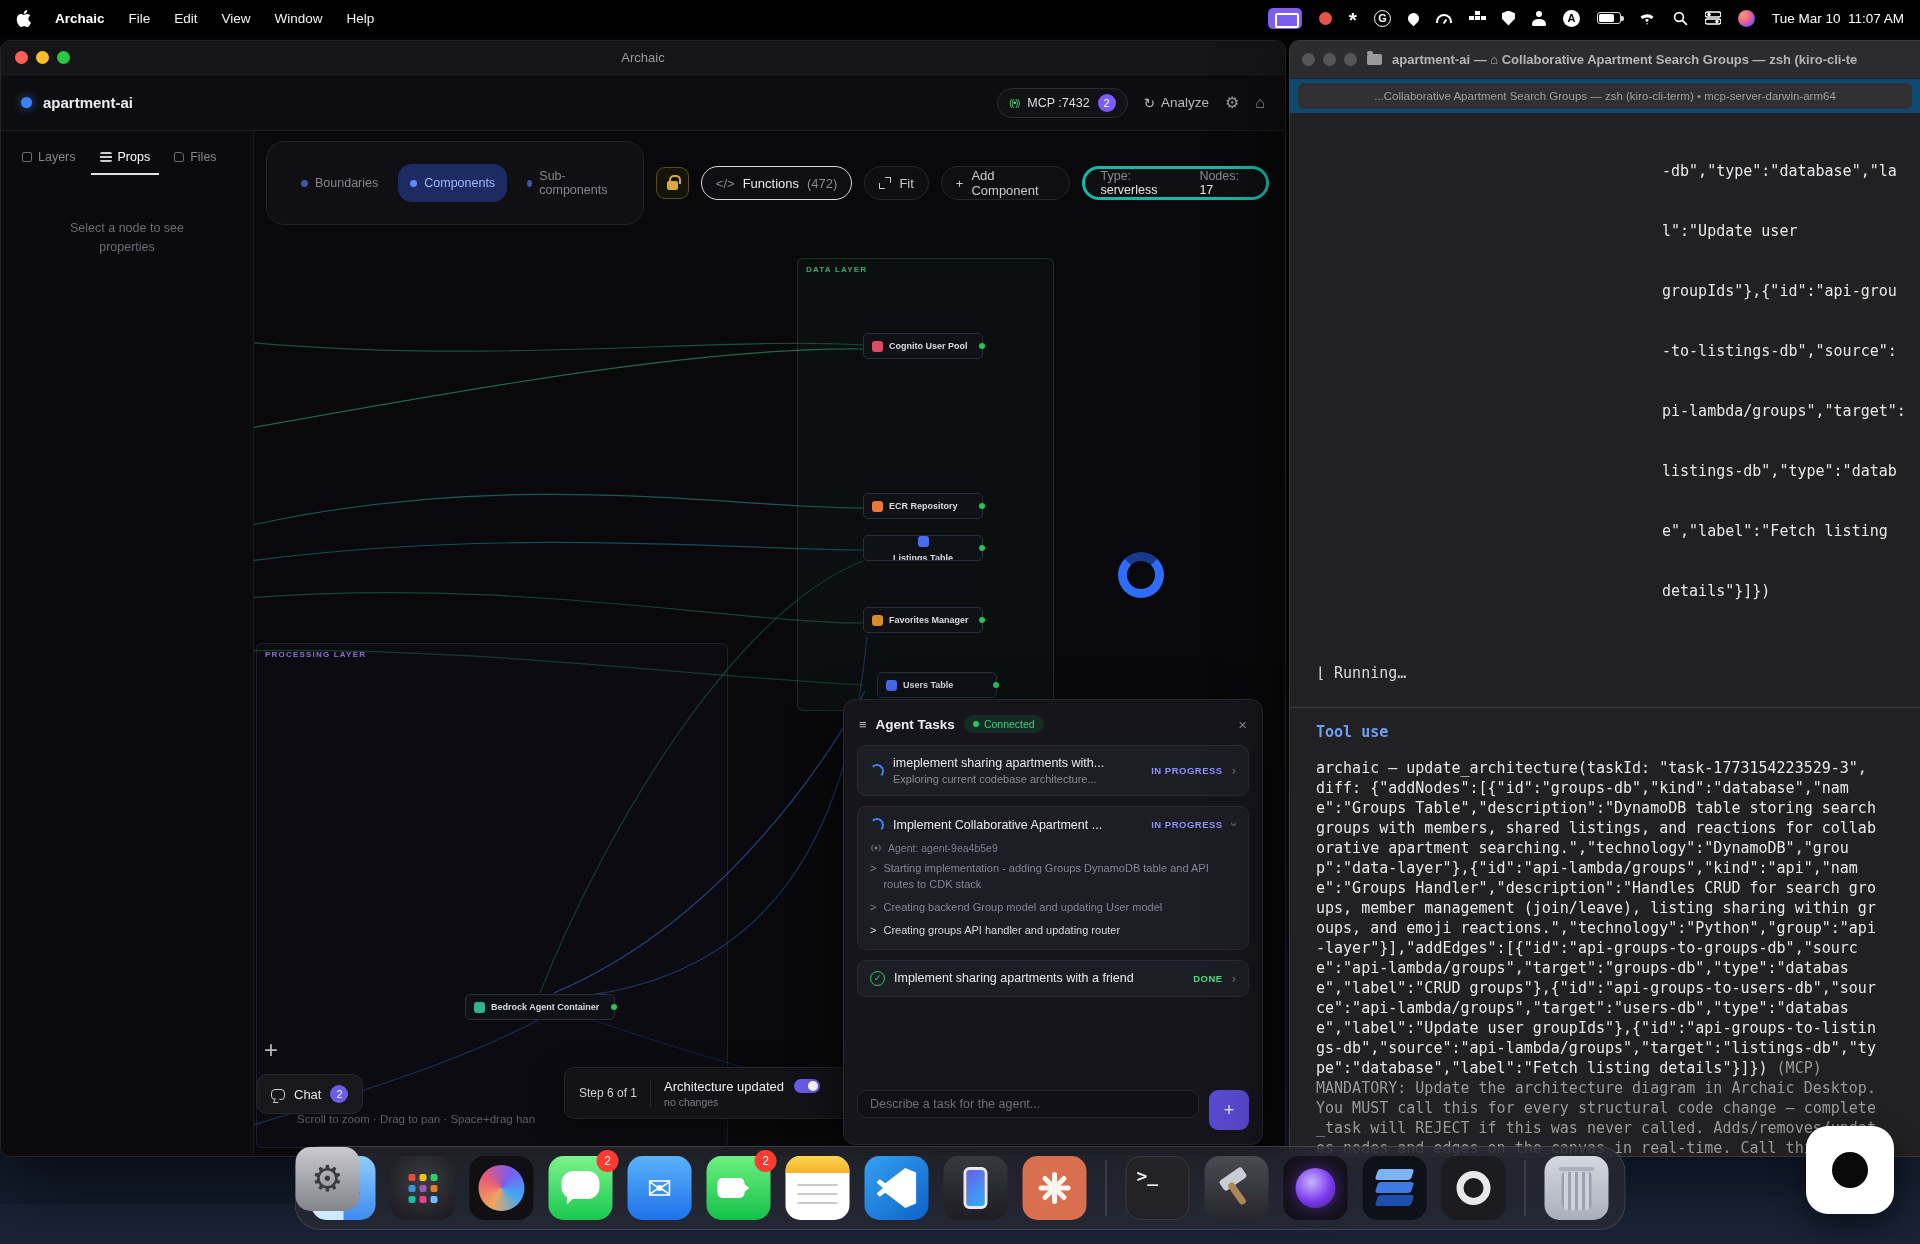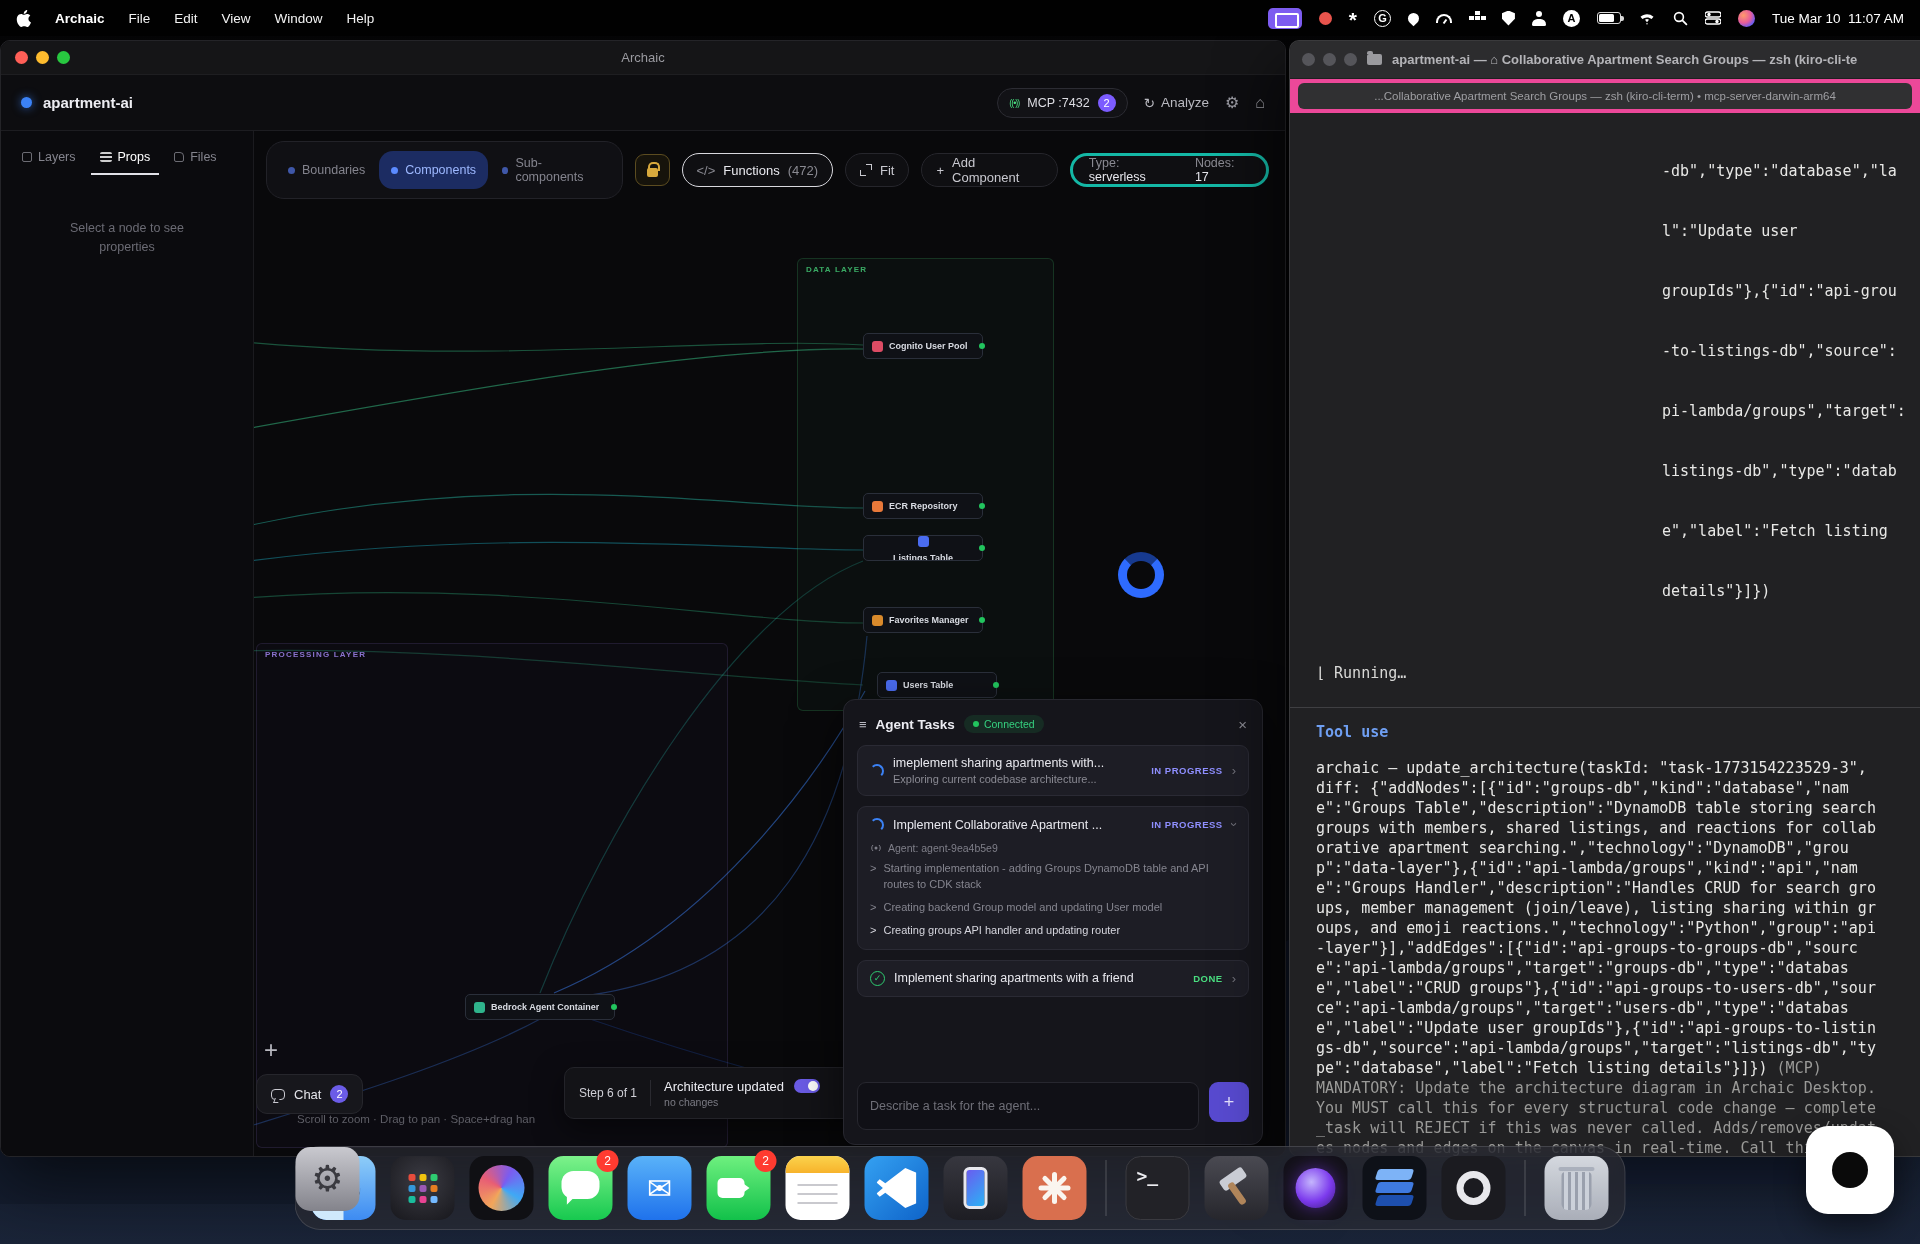--- a/index.html
+++ b/index.html
@@ -82,21 +82,21 @@
   .tab-ic { width:10px; height:10px; border:1.5px solid currentColor; border-radius:2px; opacity:.8; }
   .tab-ic.props { border:none; height:10px; width:12px;
                   background:repeating-linear-gradient(180deg,currentColor 0 1.6px,transparent 1.6px 4.2px); }
   .tab-ic.files { border-radius:2px 4px 2px 2px; }
   .side-empty { margin-top:44px; padding:0 44px; text-align:center; color:#6b6b74; font-size:12.5px; line-height:1.55; }
 
   .main { flex:1; position:relative; background:#09090b; overflow:hidden; }
 
   
   .toolbar { position:absolute; top:10px; left:12px; right:16px; display:flex; align-items:center; gap:12px; z-index:6; }
-  .seg { display:flex; gap:2px; background:#101014; border:1px solid #222228; border-radius:18px; padding:9px; }
+  .seg { display:flex; gap:8px; background:#101014; border:1px solid #222228; border-radius:18px; padding:22px; }
   .seg-item { display:flex; align-items:center; gap:7px; padding:5px 12px; border-radius:14px; color:#84848e; font-size:12.5px; }
   .seg-item .dot { width:7px; height:7px; border-radius:50%; background:#3f57a8; }
   .seg-item.active { background:#1c2c62; color:#9db8ff; }
   .seg-item.active .dot { background:#5b8bff; }
   .lock-btn { width:36px; height:32px; border-radius:9px; border:1px solid #5c4c20; background:#16130b;
               display:flex; align-items:center; justify-content:center; }
   .lock { width:11px; height:9px; background:#d8a93c; border-radius:2px; position:relative; margin-top:5px; }
   .lock::before { content:""; position:absolute; top:-6px; left:1.5px; width:8px; height:7px;
                   border:2px solid #d8a93c; border-bottom:none; border-radius:5px 5px 0 0; }
   .pill { height:34px; display:flex; align-items:center; gap:8px; padding:0 14px; border-radius:17px;
@@ -178,36 +178,36 @@
   .tc-status { font-size:9.5px; font-weight:bold; letter-spacing:.5px; white-space:nowrap; }
   .st-progress { color:#8f8fff; } .st-done { color:#4ade80; }
   .tc-chev { color:#6f6f78; font-size:13px; }
   .tc-chev.down { display:inline-block; transform:rotate(90deg); }
   .tc-expanded { margin-top:10px; display:flex; flex-direction:column; gap:7px; }
   .agent-row { display:flex; align-items:center; gap:6px; color:#7f7f89; font-size:10.5px; }
   .log-row { display:flex; gap:7px; color:#85858f; font-size:11px; line-height:1.45; }
   .log-row.current { color:#d6d6de; }
   .log-chev { flex:0 0 auto; }
   .ap-input-row { margin-top:auto; display:flex; gap:10px; }
-  .ap-input { flex:1; height:48px; background:#101016; border:1px solid #27272f; border-radius:9px; color:#e8e8ee;
+  .ap-input { flex:1; height:28px; background:#101016; border:1px solid #27272f; border-radius:9px; color:#e8e8ee;
               font-size:12.5px; padding:1px 12px; outline:none; font-family:"Liberation Sans",sans-serif; }
   .ap-input::placeholder { color:#6f6f78; }
   .ap-send { width:40px; height:40px; border-radius:9px; background:#584ad0; color:#e6e2ff; font-size:18px;
              display:flex; align-items:center; justify-content:center; border:none; }
 
   
   .win-term { position:absolute; left:1289px; top:40px; width:631px; height:1117px; background:#222224;
               border:1px solid #3a3a3c; border-right:none; border-radius:10px 0 0 10px;
               box-shadow:-12px 24px 60px rgba(0,0,0,.5); overflow:hidden; display:flex; flex-direction:column; z-index:5; }
   .term-titlebar { height:38px; background:#2c2c2e; border-bottom:1px solid #1f1f21; display:flex; align-items:center;
                    gap:10px; padding:0 12px; flex:0 0 auto; }
   .folder-ic { width:15px; height:11px; background:#9a9a9e; border-radius:2px; position:relative; flex:0 0 auto; }
   .folder-ic::before { content:""; position:absolute; top:-3px; left:0; width:6px; height:3px; background:#9a9a9e; border-radius:2px 2px 0 0; }
   .term-title { color:#b4b4b8; font-size:13px; font-weight:bold; white-space:nowrap; overflow:hidden; flex:1; }
-  .term-tabbar { height:34px; background:#ec4899; display:flex; padding:4px 8px; flex:0 0 auto;justify-content:flex-end; }
+  .term-tabbar { height:34px; background:#0c4a6e; display:flex; padding:4px 8px; flex:0 0 auto;justify-content:flex-end; }
   .term-tab { flex:1; background:#303032; border-radius:6px; display:flex; align-items:center; justify-content:center;
               color:#9e9ea2; font-size:11.5px; white-space:nowrap; overflow:hidden; padding:0 10px; }
   .term-body { flex:1; background:#212123; font-family:"DejaVu Sans Mono", monospace; font-size:15px; line-height:20px;
                color:#e8e8e6; padding:8px 0 0 26px; overflow:hidden; }
   .frag { margin-left:346px; white-space:pre; }
   .running-line { margin-top:22px; color:#d8d8d6; }
   .term-sep { border-top:1px solid #3f3f42; margin:24px 0 14px -26px; }
   .tool-use-title { color:#6f9ff2; font-weight:bold; margin-bottom:16px; }
   .tt { width:560px; }
   .wrap { white-space:pre-wrap; word-break:break-all; }

